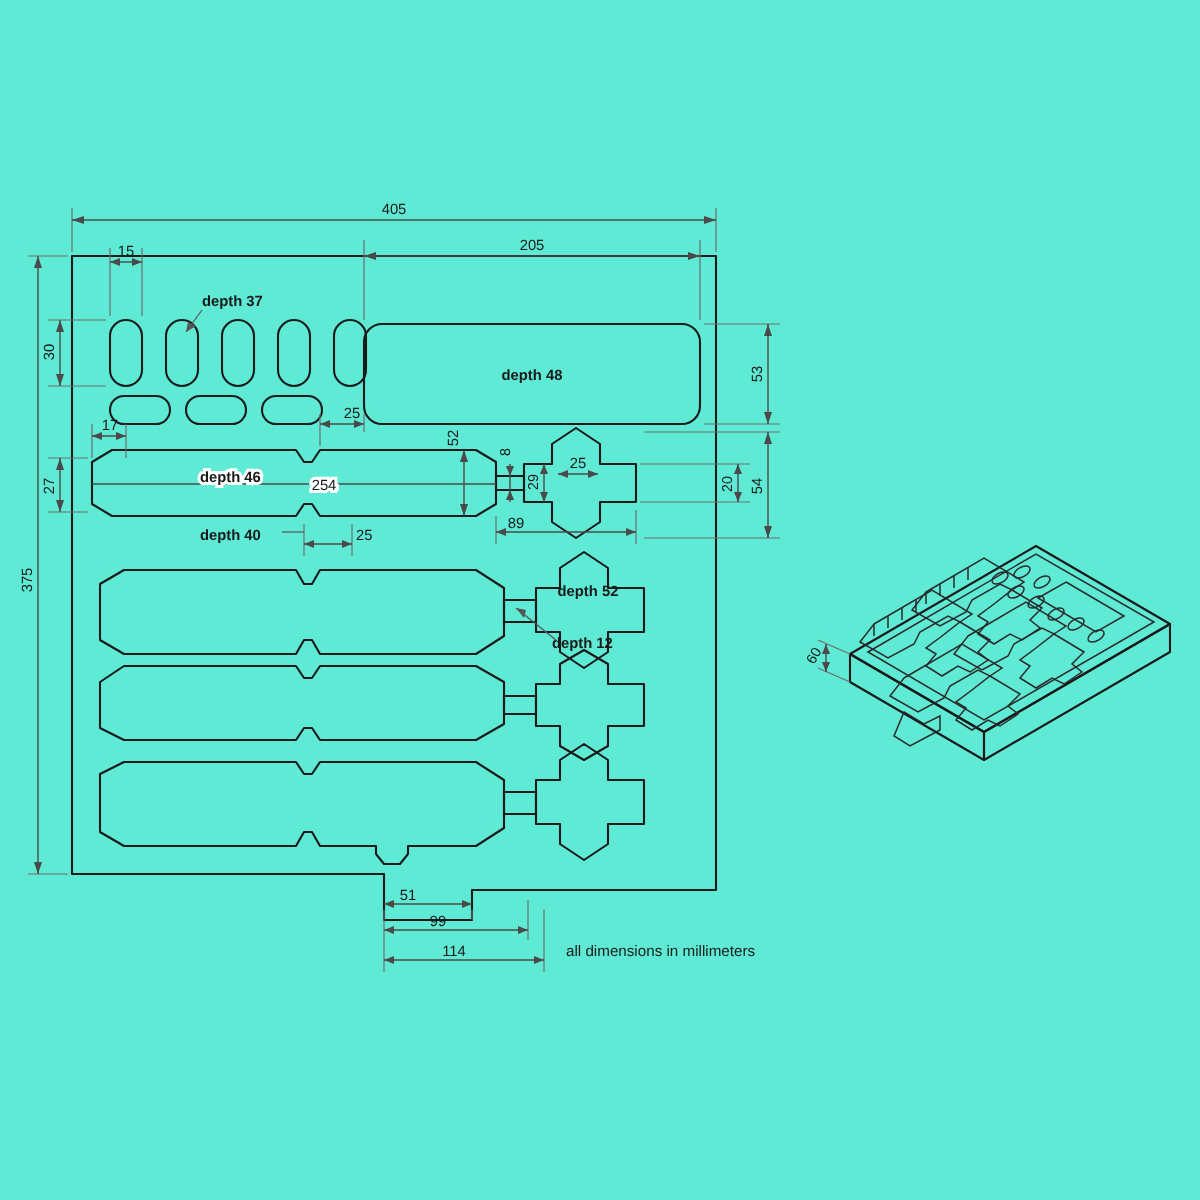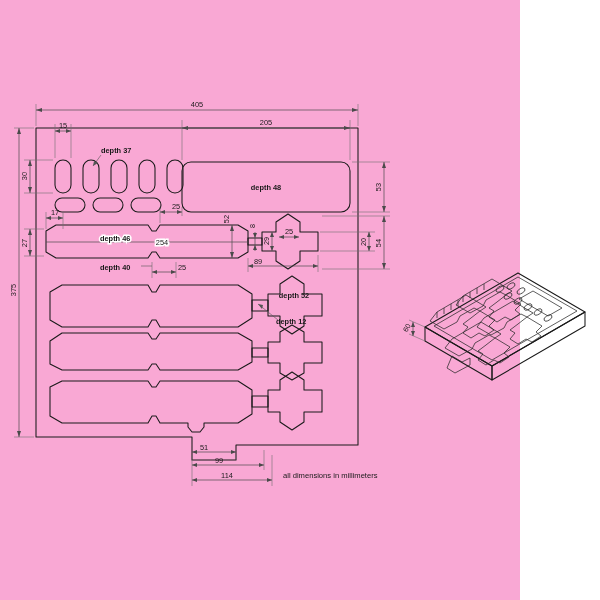--- a/index.html
+++ b/index.html
@@ -1,18 +1,18 @@
 <!DOCTYPE html>
 <html><head>
 <meta charset="utf-8">
 <style>
   html,body{margin:0;padding:0;background:#ffffff;}
   body{width:600px;height:600px;overflow:hidden;
        font-family:"Liberation Sans","DejaVu Sans",sans-serif;}
-  #stage{position:relative;width:520px;height:600px;background:#f9a8d4;}
+  #stage{position:relative;width:600px;height:600px;background:#5eead4;}
   svg{display:block;}
   .dim{stroke:#4a4a4a;stroke-width:0.7;fill:none;}
   .ext{stroke:#6e6e6e;stroke-width:0.6;fill:none;}
   .part{stroke:#1a1a1a;stroke-width:1.05;fill:none;stroke-linejoin:round;}
   .thin{stroke:#2a2a2a;stroke-width:0.75;fill:none;}
   .lead{stroke:#555;stroke-width:0.6;fill:none;}
   text{font-family:"Liberation Sans","DejaVu Sans",sans-serif;fill:#1a1a1a;}
   .t{font-size:7.4px;}
   .tb{font-size:7.4px;font-weight:bold;}
   .tn{font-size:7.2px;}

